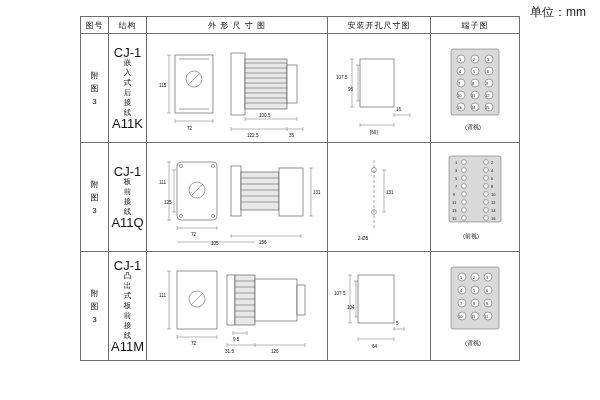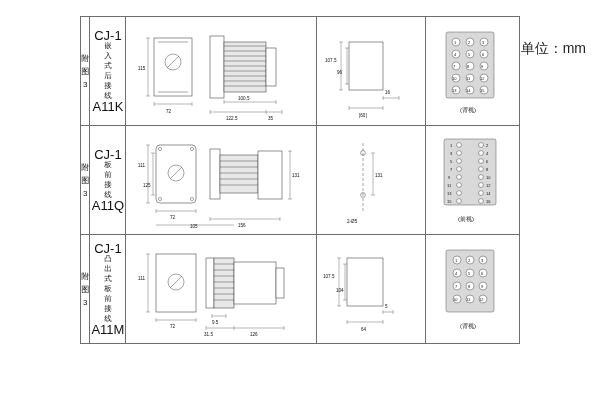--- a/index.html
+++ b/index.html
@@ -1,19 +1,19 @@
 <!DOCTYPE html>
 <html><head>
 <meta charset="utf-8">
 <style>
   html,body{margin:0;padding:0;background:#ffffff;}
   body{width:600px;height:400px;font-family:"Liberation Sans",sans-serif;color:#1a1a1a;}
   .page{position:relative;width:600px;height:400px;}
 
-  .unit{position:absolute;right:14px;top:4px;font-size:14px;color:#222;margin-top:36px;}
+  .unit{position:absolute;right:14px;top:4px;font-size:12px;color:#222;}
 
   table.main{position:absolute;left:80px;top:16px;border-collapse:collapse;width:440px;}
   table.main td,table.main th{border:1px solid #6e6e6e;padding:0;}
   .hdr td{height:16px;text-align:center;font-size:8px;font-weight:normal;color:#111;letter-spacing:1px;}
 
   .c1{width:32px;}
   .c2{width:38px;}
   .c3{width:180px;}
   .c4{width:102px;}
   .c5{width:88px;}
@@ -37,20 +37,27 @@
 </style>
 </head>
 <body>
 
 <div class="page">
 
   <div class="unit">单位：mm</div>
 
   <table class="main">
     <tbody>
+        <tr class="hdr">
+      <td class="c1">图号</td>
+      <td class="c2">结构</td>
+      <td class="c3">外 形 尺 寸 图</td>
+      <td class="c4">安装开孔尺寸图</td>
+      <td class="c5">端子图</td>
+    </tr>
 
     <tr>
       <td class="rowcell idcell">
         <div>附</div>
         <div>图</div>
         <div>3</div>
       </td>
       <td class="rowcell structcell">
         <div class="code">CJ-1</div>
         <div class="vert">嵌</div>

